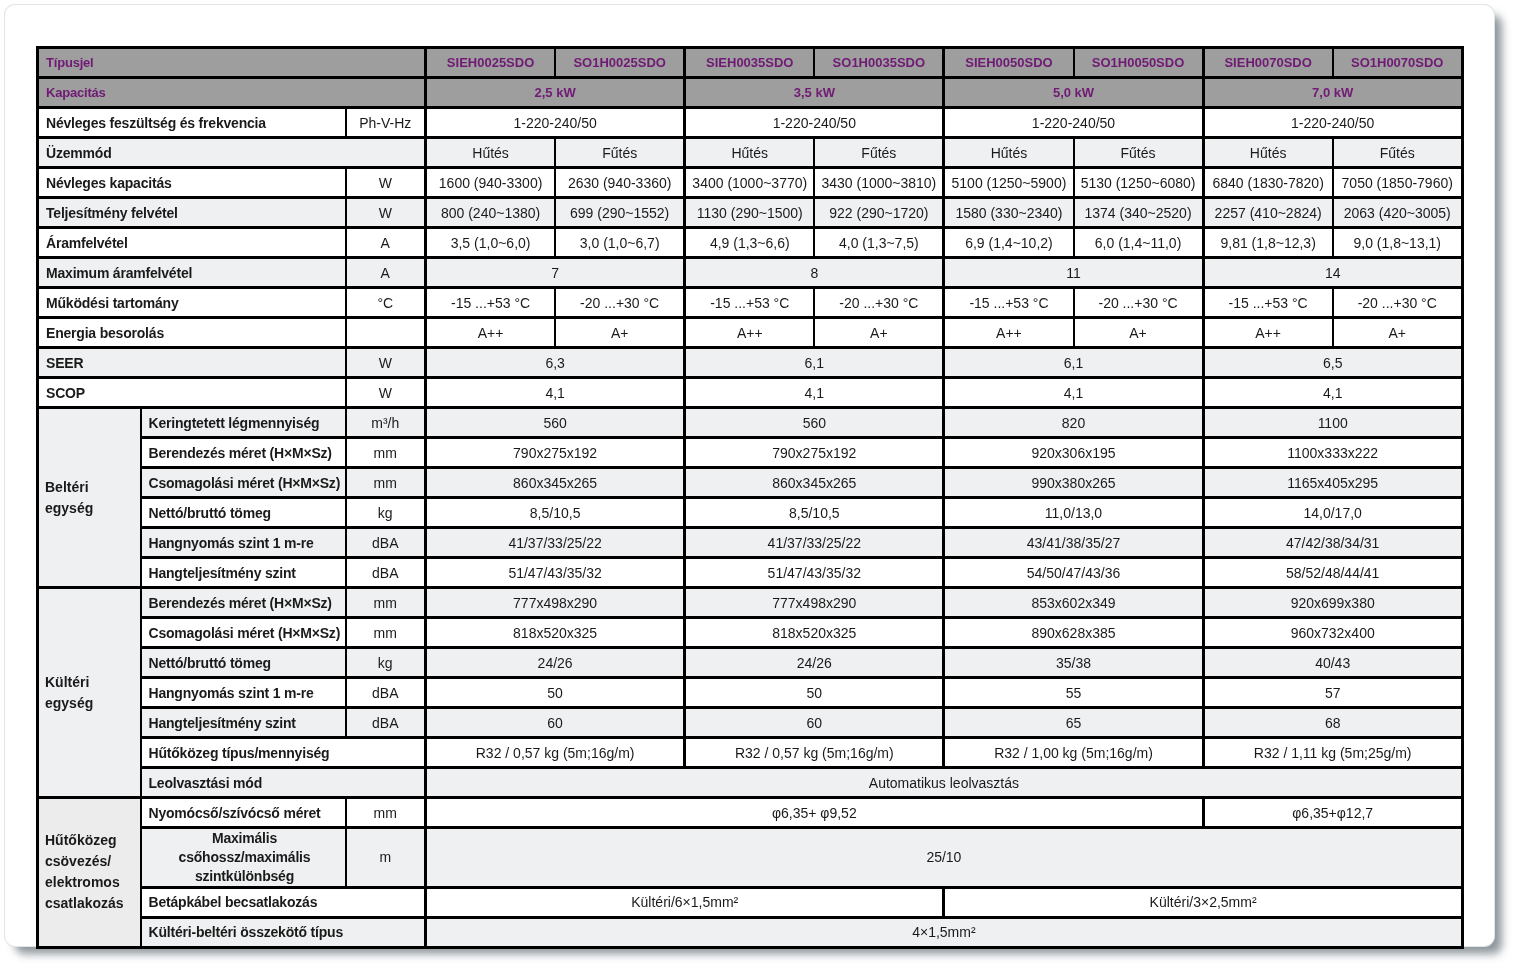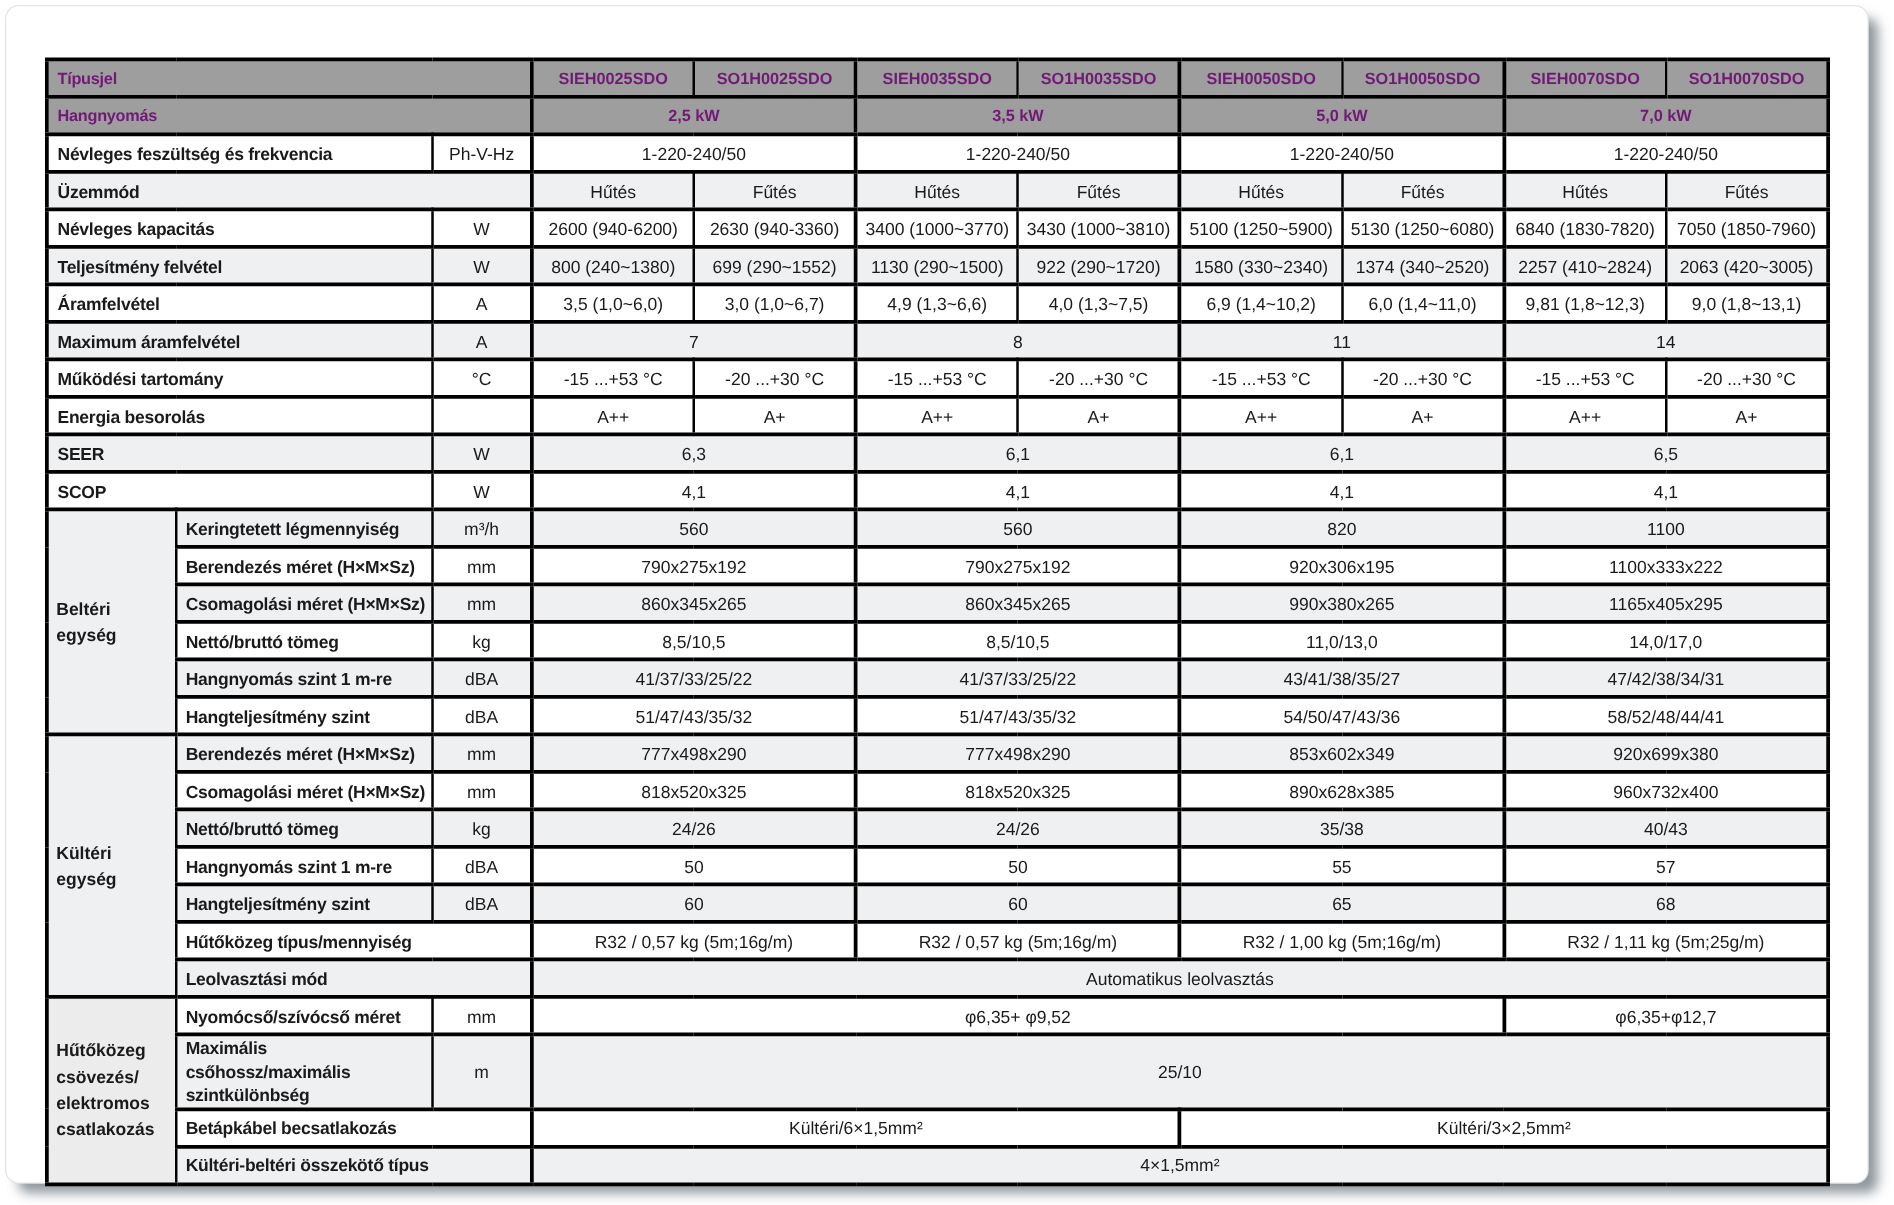--- a/index.html
+++ b/index.html
@@ -32,21 +32,21 @@
   td.label{
     text-align:left;font-weight:bold;padding:0 4px 0 7px;
     letter-spacing:-0.2px;
   }
   td.unit{font-weight:normal;}
   td.sect{
     background:var(--sect);font-weight:bold;text-align:left;
     padding:2px 4px 2px 6px;white-space:normal;line-height:1.5;
   }
   td.hdr{background:var(--hdr);color:#701a75;font-weight:bold;font-size:13px;}
-  tr.tall td{height:48px;}
+  tr.tall td{height:48px;text-align:center;}
   tr.tall td.label{white-space:normal;line-height:1.35;}
   .gl{border-left-width:3px;}
 </style>
 </head>
 <body>
 
 <div class="scan">
   <table class="spec">
     <colgroup>
       <col style="width:103px">
@@ -67,21 +67,21 @@
           <td class="hdr gl">SIEH0025SDO</td>
           <td class="hdr">SO1H0025SDO</td>
           <td class="hdr gl">SIEH0035SDO</td>
           <td class="hdr">SO1H0035SDO</td>
           <td class="hdr gl">SIEH0050SDO</td>
           <td class="hdr">SO1H0050SDO</td>
           <td class="hdr gl">SIEH0070SDO</td>
           <td class="hdr">SO1H0070SDO</td>
         </tr>
         <tr>
-          <td class="hdr label" colspan="3">Hangnyomás</td>
+          <td class="hdr label" colspan="3">Kapacitás</td>
           <td class="hdr gl" colspan="2">2,5 kW</td>
           <td class="hdr gl" colspan="2">3,5 kW</td>
           <td class="hdr gl" colspan="2">5,0 kW</td>
           <td class="hdr gl" colspan="2">7,0 kW</td>
         </tr>
         <tr>
           <td class="label" colspan="2">Névleges feszültség és frekvencia</td>
           <td class="unit">Ph-V-Hz</td>
           <td class="val gl" colspan="2">1-220-240/50</td>
           <td class="val gl" colspan="2">1-220-240/50</td>
@@ -95,21 +95,21 @@
           <td class="val gl">Hűtés</td>
           <td class="val">Fűtés</td>
           <td class="val gl">Hűtés</td>
           <td class="val">Fűtés</td>
           <td class="val gl">Hűtés</td>
           <td class="val">Fűtés</td>
         </tr>
         <tr>
           <td class="label" colspan="2">Névleges kapacitás</td>
           <td class="unit">W</td>
-          <td class="val gl">2600 (940-6200)</td>
+          <td class="val gl">1600 (940-3300)</td>
           <td class="val">2630 (940-3360)</td>
           <td class="val gl">3400 (1000~3770)</td>
           <td class="val">3430 (1000~3810)</td>
           <td class="val gl">5100 (1250~5900)</td>
           <td class="val">5130 (1250~6080)</td>
           <td class="val gl">6840 (1830-7820)</td>
           <td class="val">7050 (1850-7960)</td>
         </tr>
         <tr class="stripe">
           <td class="label" colspan="2">Teljesítmény felvétel</td>

